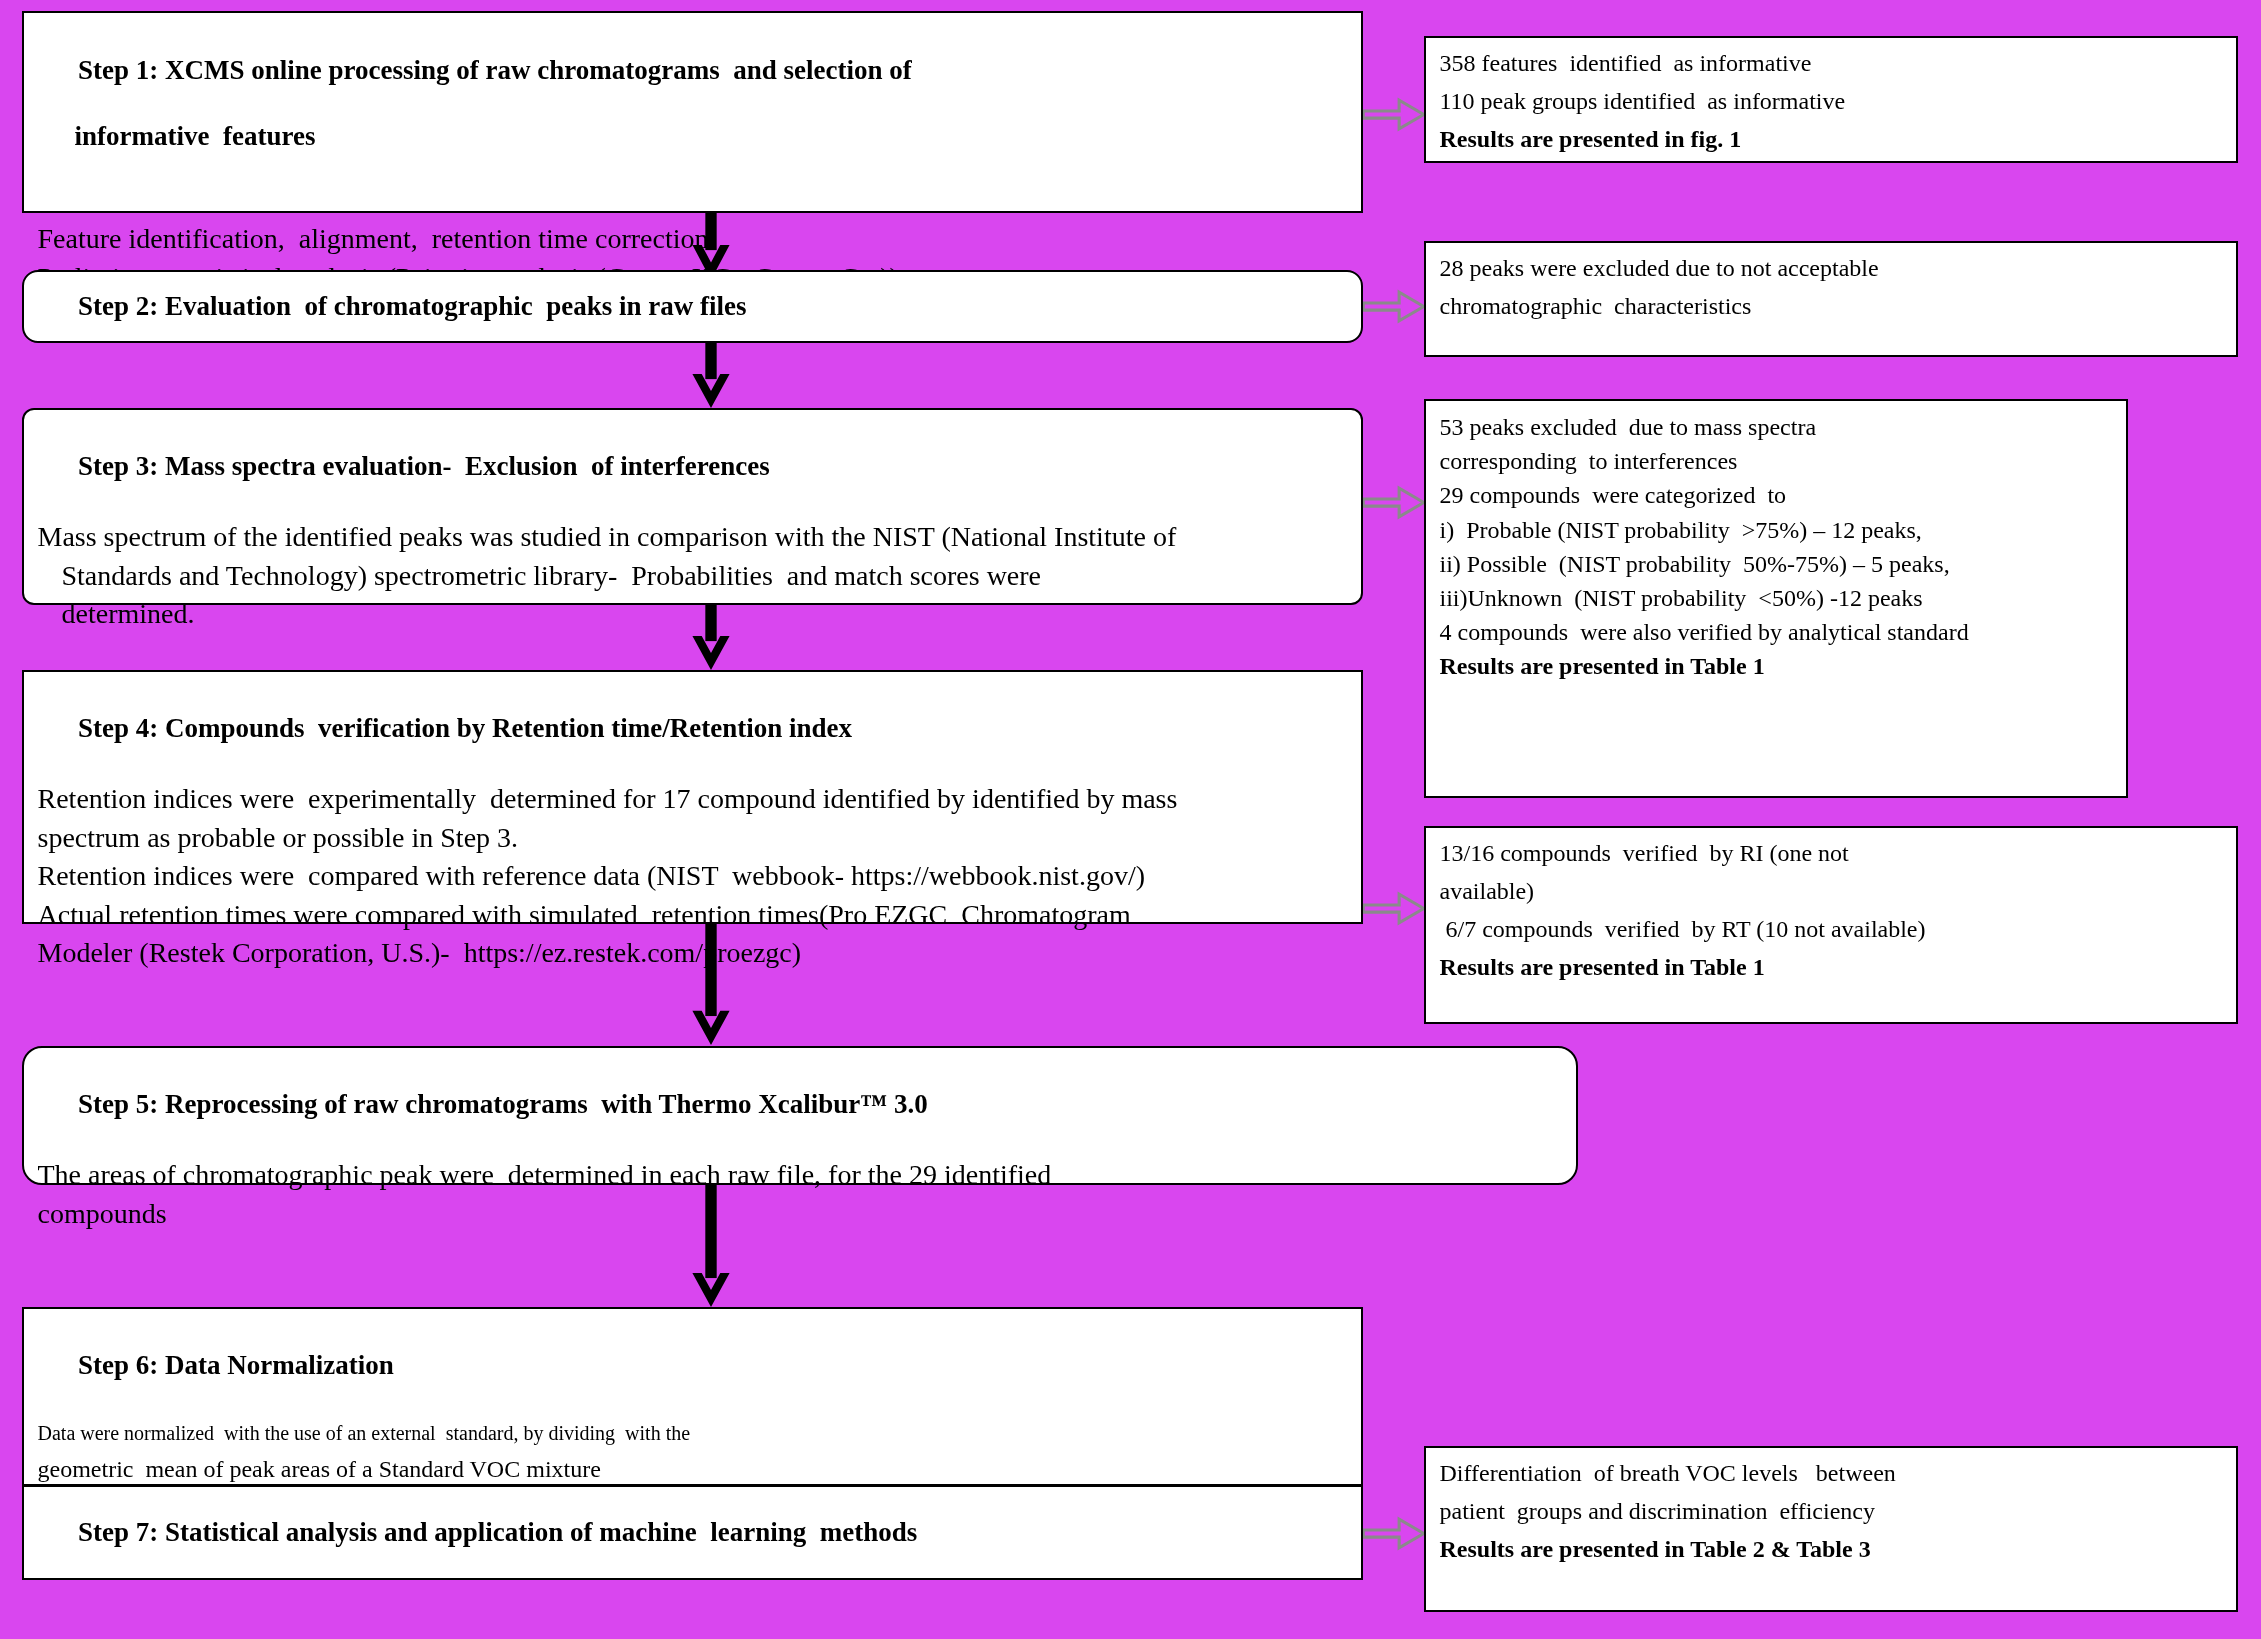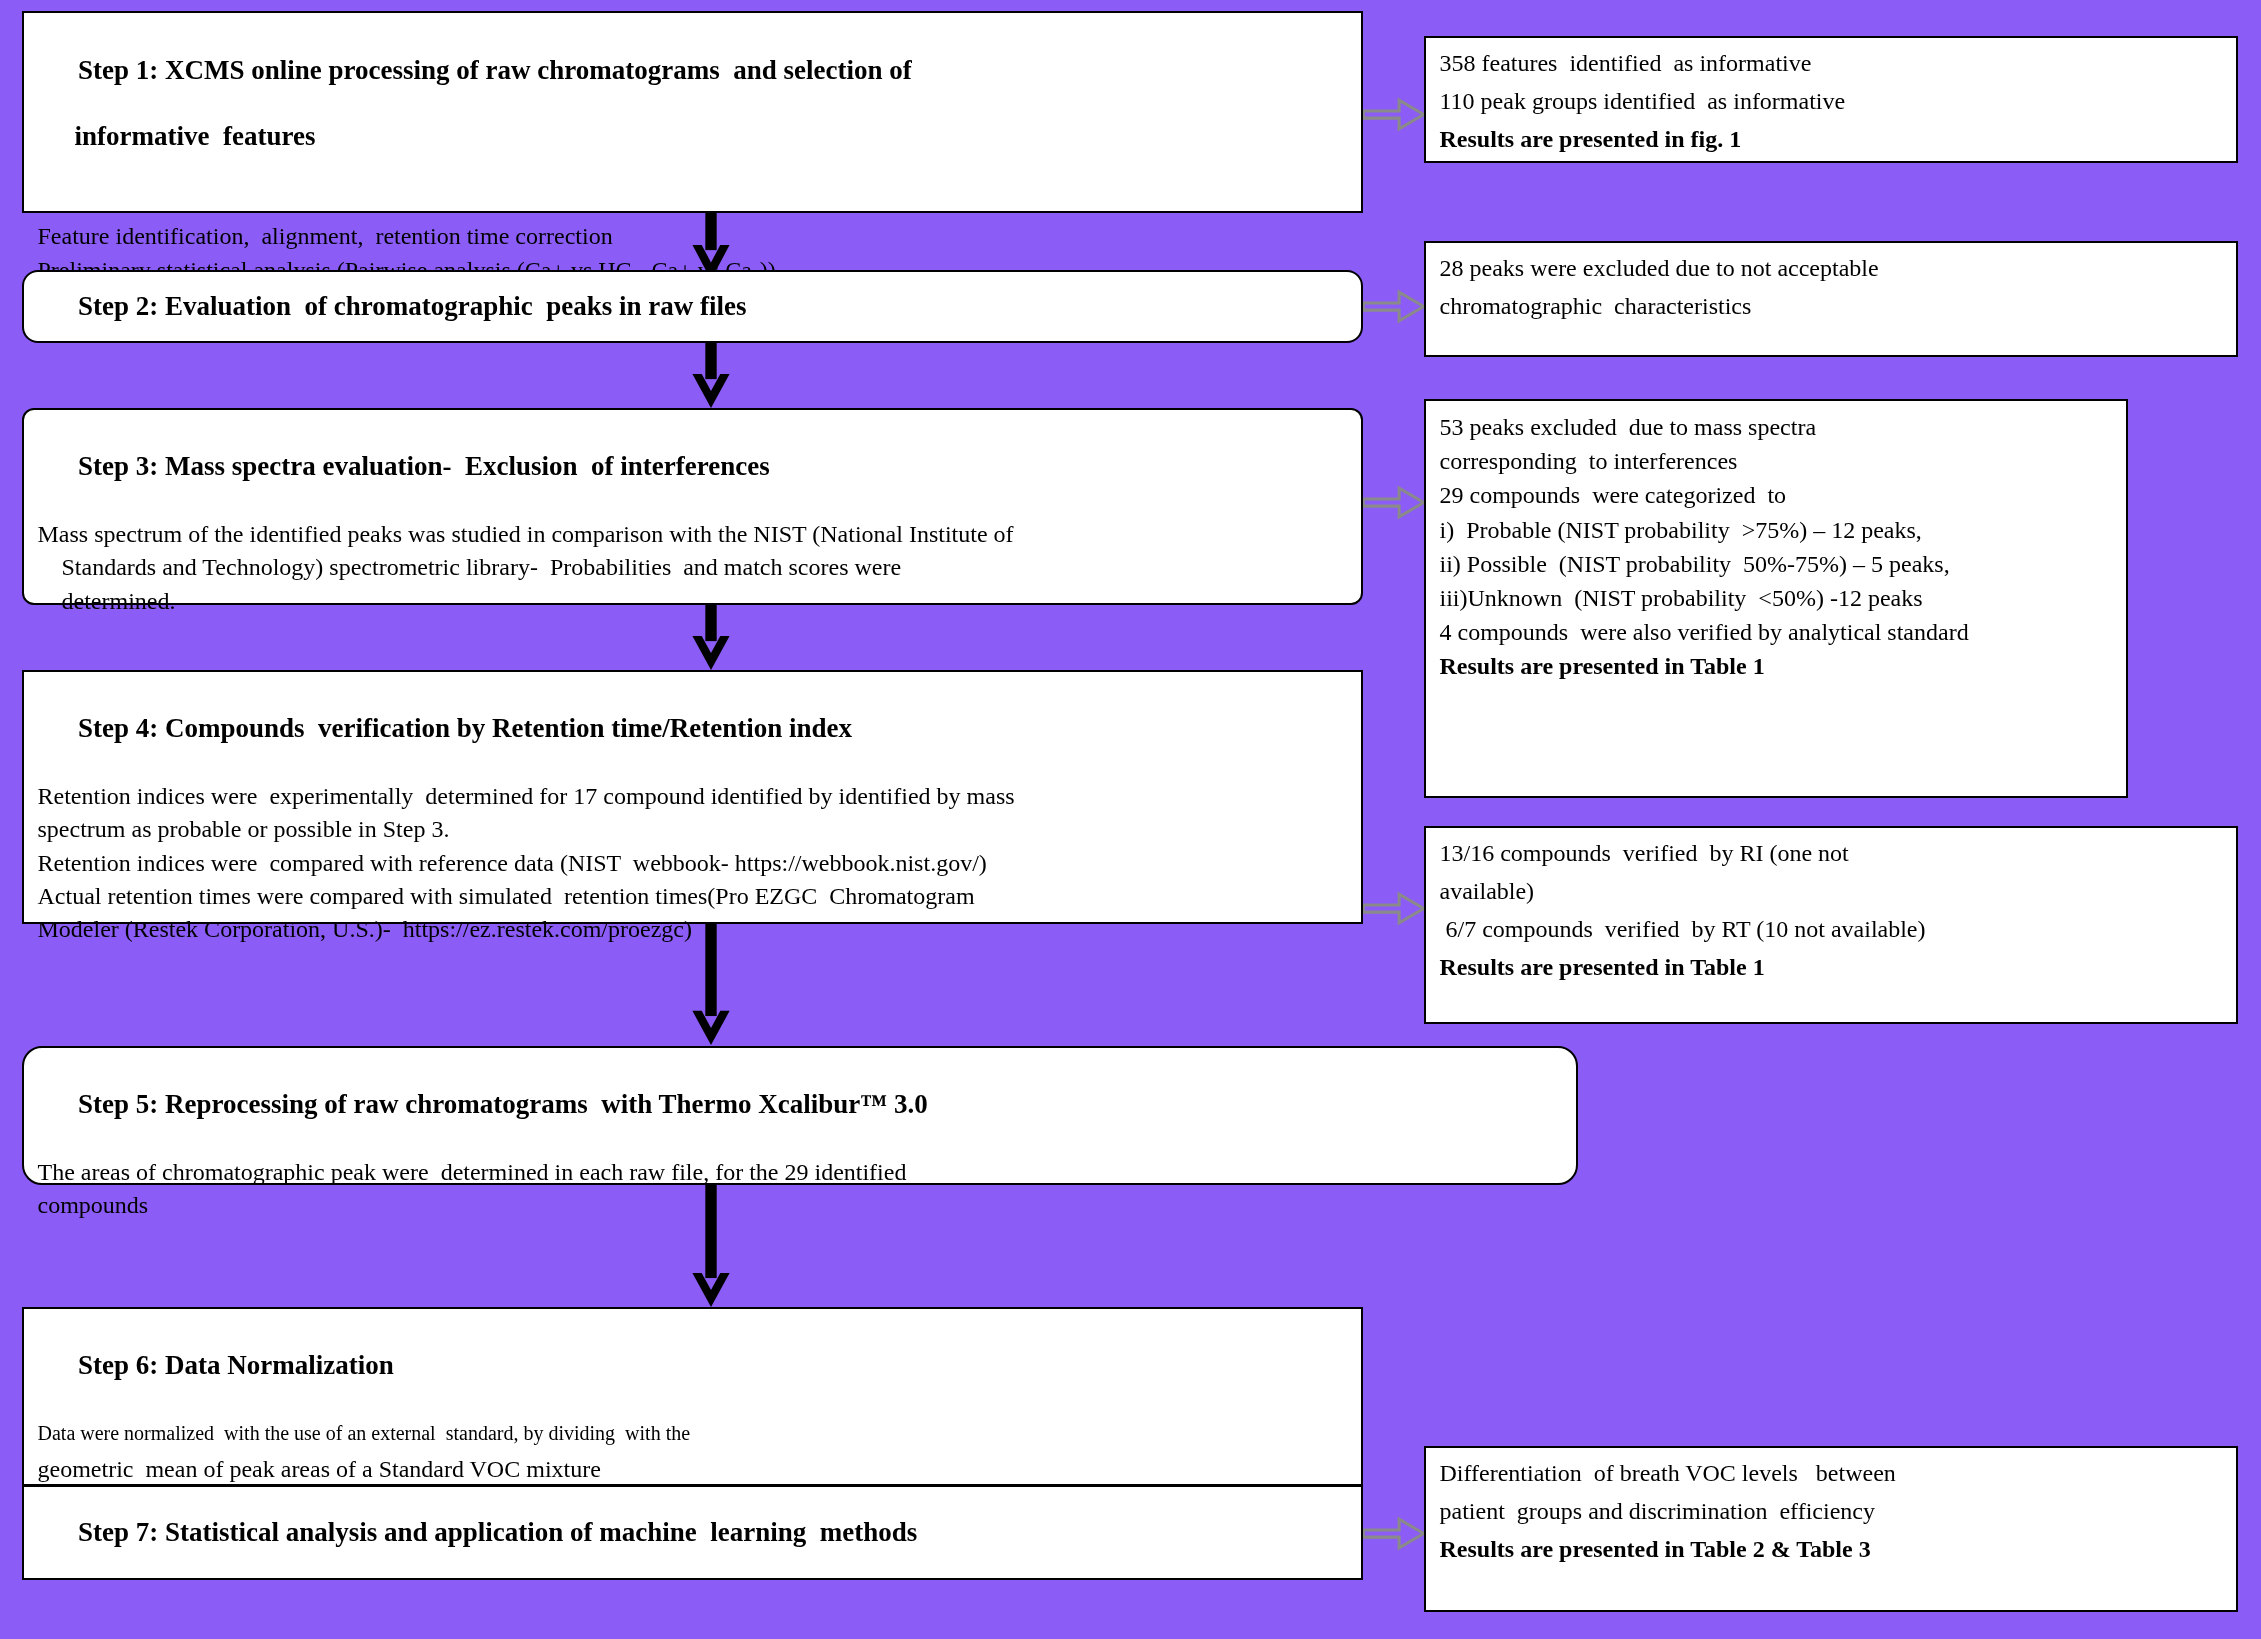--- a/index.html
+++ b/index.html
@@ -8,21 +8,21 @@
     background: #ffffff;
   }
   body {
     font-family: "Liberation Serif", "DejaVu Serif", serif;
     color: #000000;
   }
   #canvas {
     position: relative;
     width: 2261px;
     height: 1639px;
-    background: #8b5cf6;
+    background: #d946ef;
     overflow: hidden;
     font-family: Liberation Serif, serif;
   }
 
   .box {
     position: absolute;
     box-sizing: border-box;
     border: 2.1px solid #000000;
     background: #ffffff;
     padding: 7.3px 11.4px 7.3px 13.5px;
@@ -40,21 +40,21 @@
     font-size: 27px;
     line-height: 1.22;
     margin: 0 0 3.1px 0;
     white-space: pre-wrap;
   }
   .title .indent2 {
     display: block;
     padding-left: 37px;
   }
   .body-line {
-    font-size: 24px;
+    font-size: 28px;
     line-height: 1.30;
     margin: 0 0 2.1px 0;
     white-space: pre-wrap;
   }
   .body-line.sub {
     padding-left: 24px;
   }
 
   .res-line {
     font-size: 24px;

